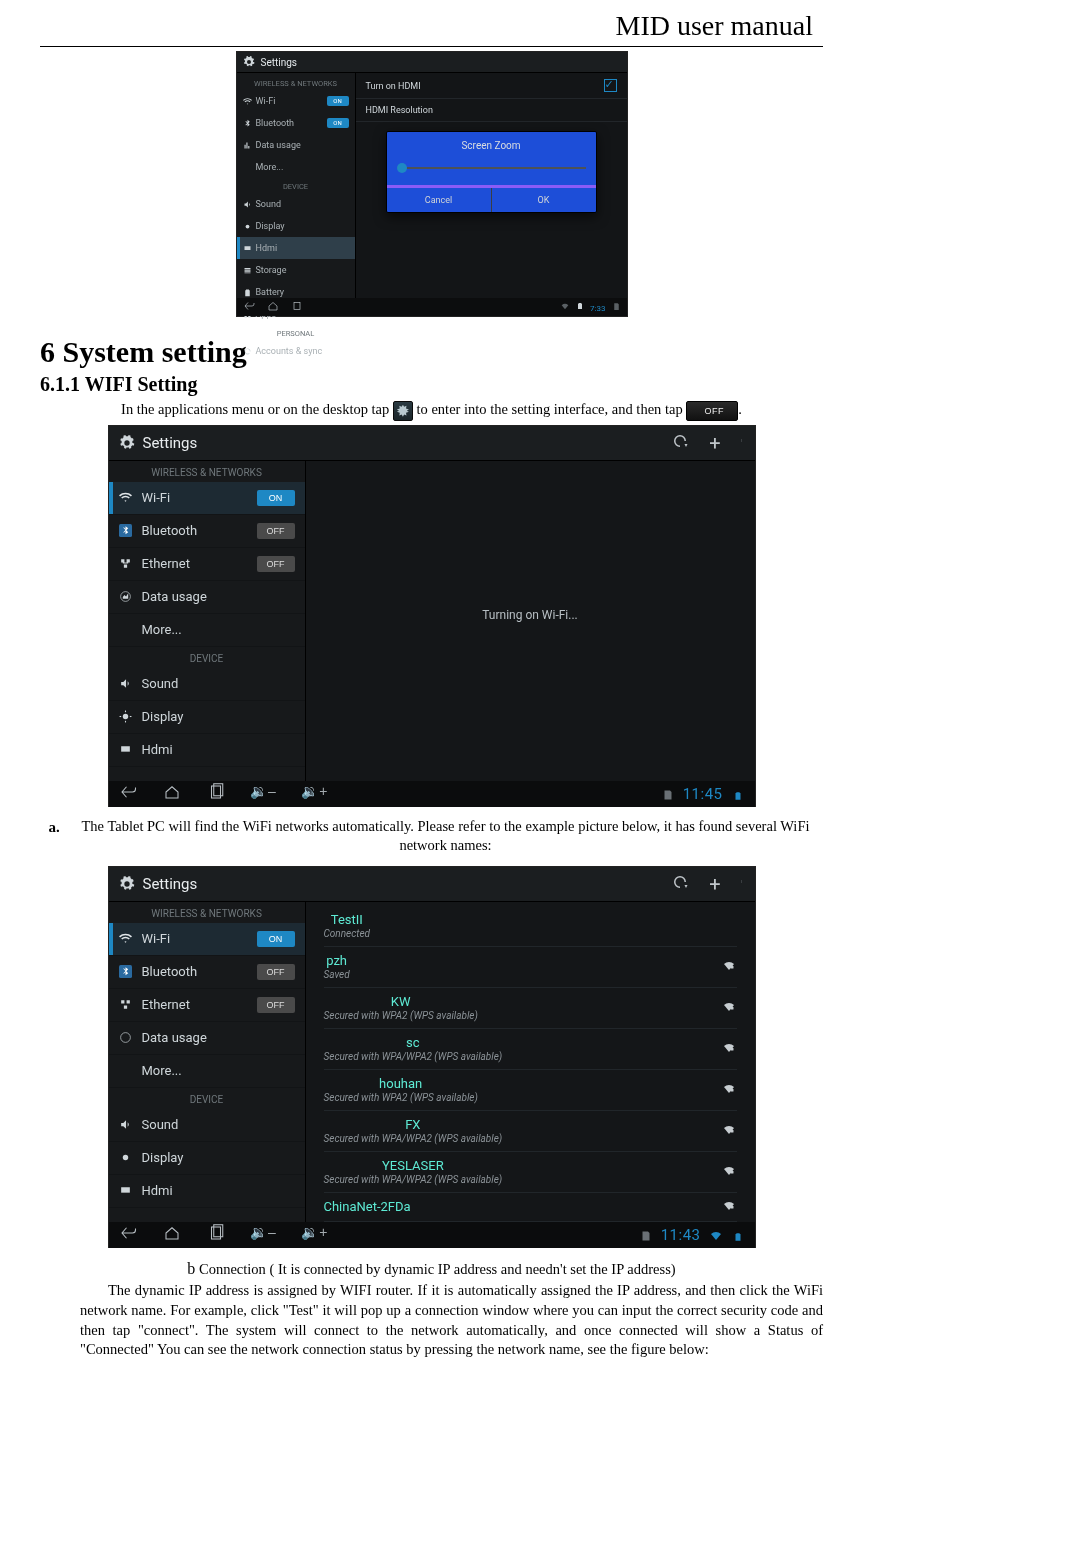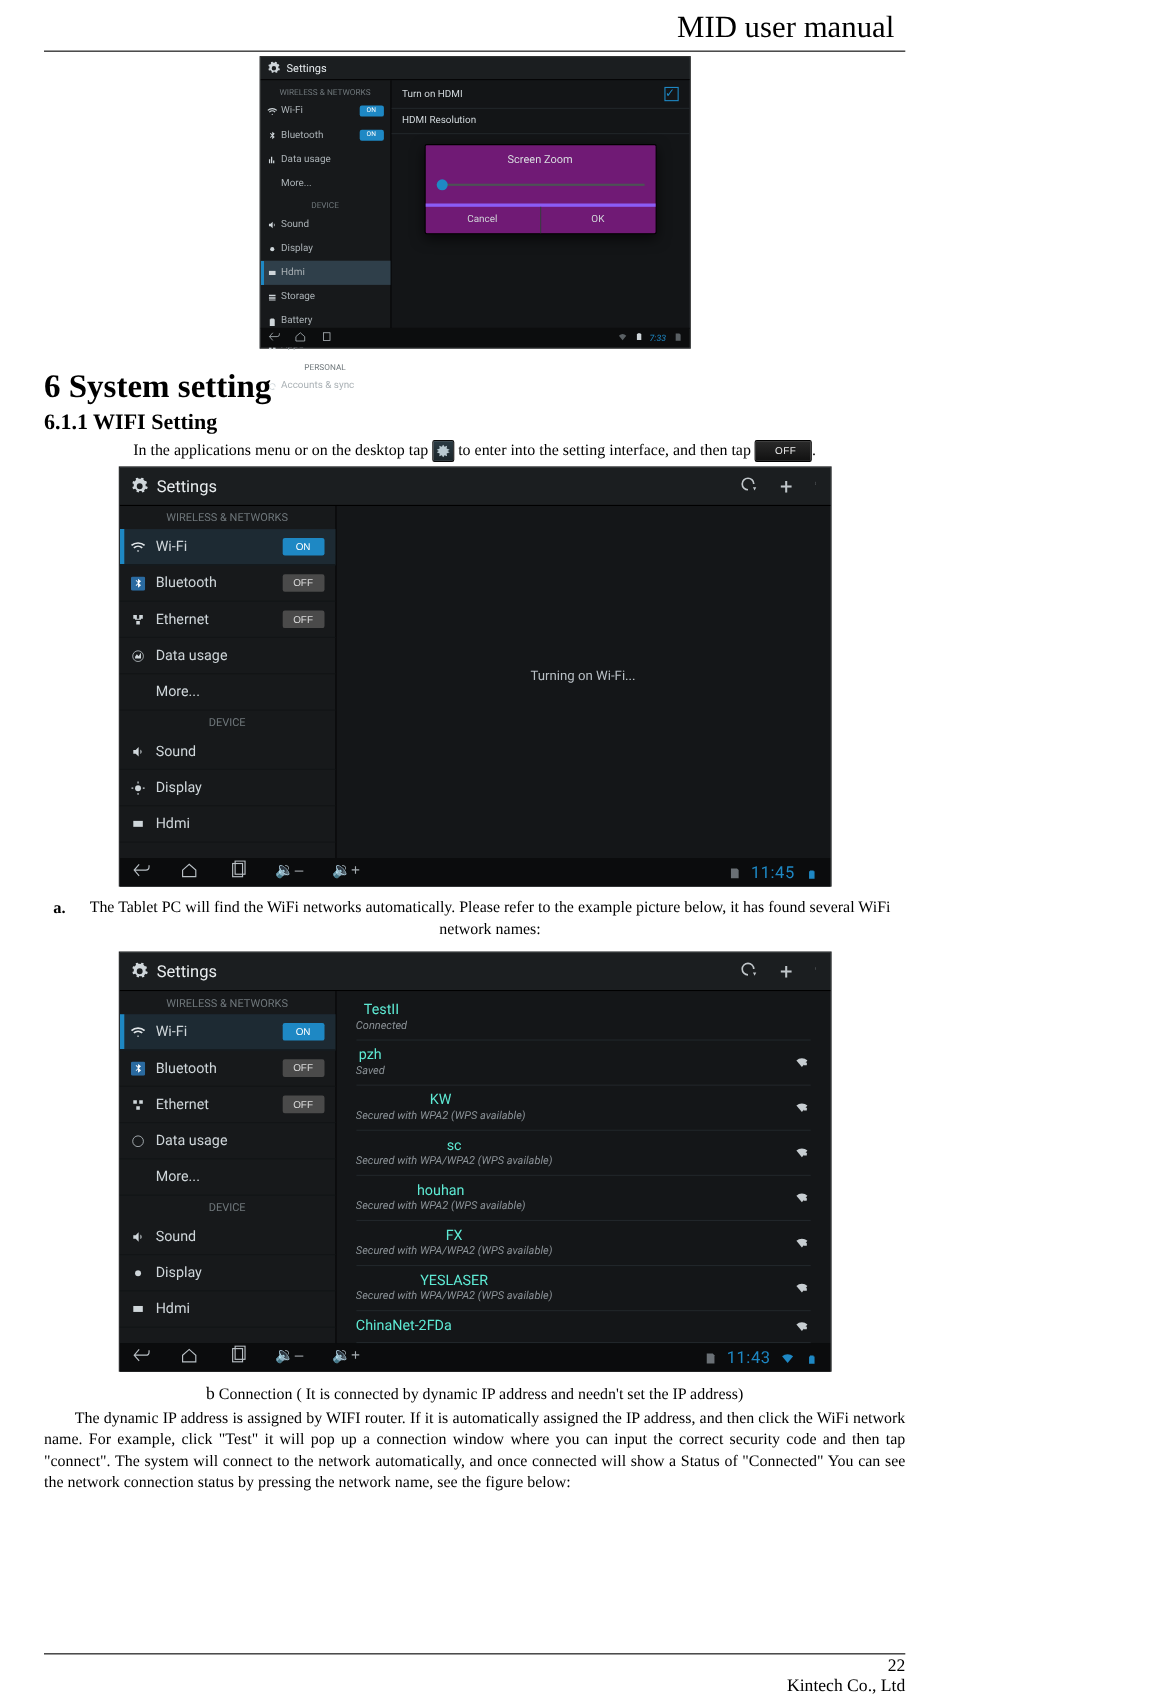--- a/index.html
+++ b/index.html
@@ -45,21 +45,21 @@
   h2.subsec {
     font-size: 20px;
     font-weight: bold;
     margin: 4px 0 4px 0;
   }
   .body-text {
     font-size: 14.5px;
     line-height: 1.35;
     text-align: center;
   }
-  .body-text.justify { text-align: justify; }
+  .body-text.justify { text-align: justify; margin-left: 40px; }
   .inline-icon {
     display: inline-block;
     vertical-align: middle;
   }
   .icon-settings {
     width: 18px; height: 18px;
     background: linear-gradient(#2a3a42,#1b252a);
     border:1px solid #0a0a0a;
     border-radius:2px;
     position: relative;
@@ -118,34 +118,34 @@
   .s1 .side .lft { display:flex; gap:4px; align-items:center;}
   .s1 .side .ic { width:9px;height:9px;}
   .s1 .toggle { width:22px;height:10px;border-radius:2px;font-size:6px;line-height:10px;text-align:center;}
   .s1 .toggle.on{background:#1e88c4;color:#fff;}
   .s1 .main { flex:1; background:#131517; position:relative;}
   .s1 .main .row { display:flex; align-items:center; justify-content:space-between; padding:6px 10px; border-bottom:1px solid #22262a; font-size:9px;}
   .s1 .main .chk { width:11px;height:11px;border:1px solid #1e88c4; display:inline-block; position:relative;}
   .s1 .main .chk.on::after{content:"✓";color:#1e88c4;position:absolute;top:-2px;left:0;font-size:11px;}
   .s1 .dialog {
     position:absolute; left:30px; right:30px; top:58px;
-    background:#701a75; border:1px solid #000; border-radius:2px;
+    background:#1d4ed8; border:1px solid #000; border-radius:2px;
     box-shadow:0 4px 12px rgba(0,0,0,0.6);
     padding:8px 10px 0 10px;
   }
   .s1 .dialog .dtitle{ color:#d9dde0; font-size:10px; padding-bottom:6px;}
   .s1 .dialog .dslider{ height:14px; position:relative; margin:4px 0 10px 0;}
   .s1 .dialog .dtrack{ position:absolute; left:0; right:0; top:6px; height:2px; background:#4d5256;}
   .s1 .dialog .dthumb{ position:absolute; left:0; top:2px; width:10px;height:10px;border-radius:50%; background:#1e88c4;}
   .s1 .dialog .dbtns{ display:flex; border-top:3px solid #8b5cf6; margin:0 -10px;}
   .s1 .dialog .dbtns .b{ flex:1; text-align:center; padding:7px 0; font-size:9px; color:#d0d4d7;}
   .s1 .dialog .dbtns .b:first-child{ border-right:1px solid #3a3e42;}
   .s1 .nav { position:absolute; left:0; right:0; bottom:0; height:18px; background:#0c0d0e; display:flex; align-items:center; justify-content:space-between; padding:0 6px; font-size:8px; color:#9fa6aa;}
   .s1 .nav .l{display:flex;gap:12px;}
-  .s1 .nav .r{display:flex;gap:6px;align-items:center;font-style:italic;}
+  .s1 .nav .r{display:flex;gap:6px;align-items:flex-end;}
   .clk{color:#1e88c4;}
   
   .s2f { width:648px; }
   .s2 { width:646px; height:380px; font-size:13px; }
   .s2 .top { height:34px; background:#1b1e20; border-bottom:1px solid #000; display:flex; align-items:center; justify-content:space-between; padding:0 10px;}
   .s2 .top .tl{display:flex; align-items:center; gap:8px;}
   .s2 .top .tl .ico{width:16px;height:16px;}
   .s2 .top .tl .txt{font-size:15px;color:#e9edef;}
   .s2 .top .tr{display:flex; gap:20px; align-items:center; color:#c0c6ca;}
   .s2 .body{display:flex; height:calc(100% - 34px - 26px);}
@@ -710,18 +710,13 @@
         </div>
       </div>
     </div>
   </div>
 
   <div class="body-text" style="margin-top:8px;">
     <span style="font-size:16px;">b</span><span> Connection ( It is connected by dynamic IP address and needn't set the IP address)</span>
   </div>
   <div class="body-text justify indent" style="margin-top:2px;">The dynamic IP address is assigned by WIFI router. If it is automatically assigned the IP address, and then click the WiFi network name. For example, click "Test" it will pop up a connection window where you can input the correct security code and then tap "connect". The system will connect to the network automatically, and once connected will show a Status of "Connected" You can see the network connection status by pressing the network name, see the figure below:</div>
 
-  <div class="footer">
-    <hr class="rule">
-    <div>22</div>
-    <div>Kintech Co., Ltd</div>
-  </div>
 </div>
 
 </body></html>

